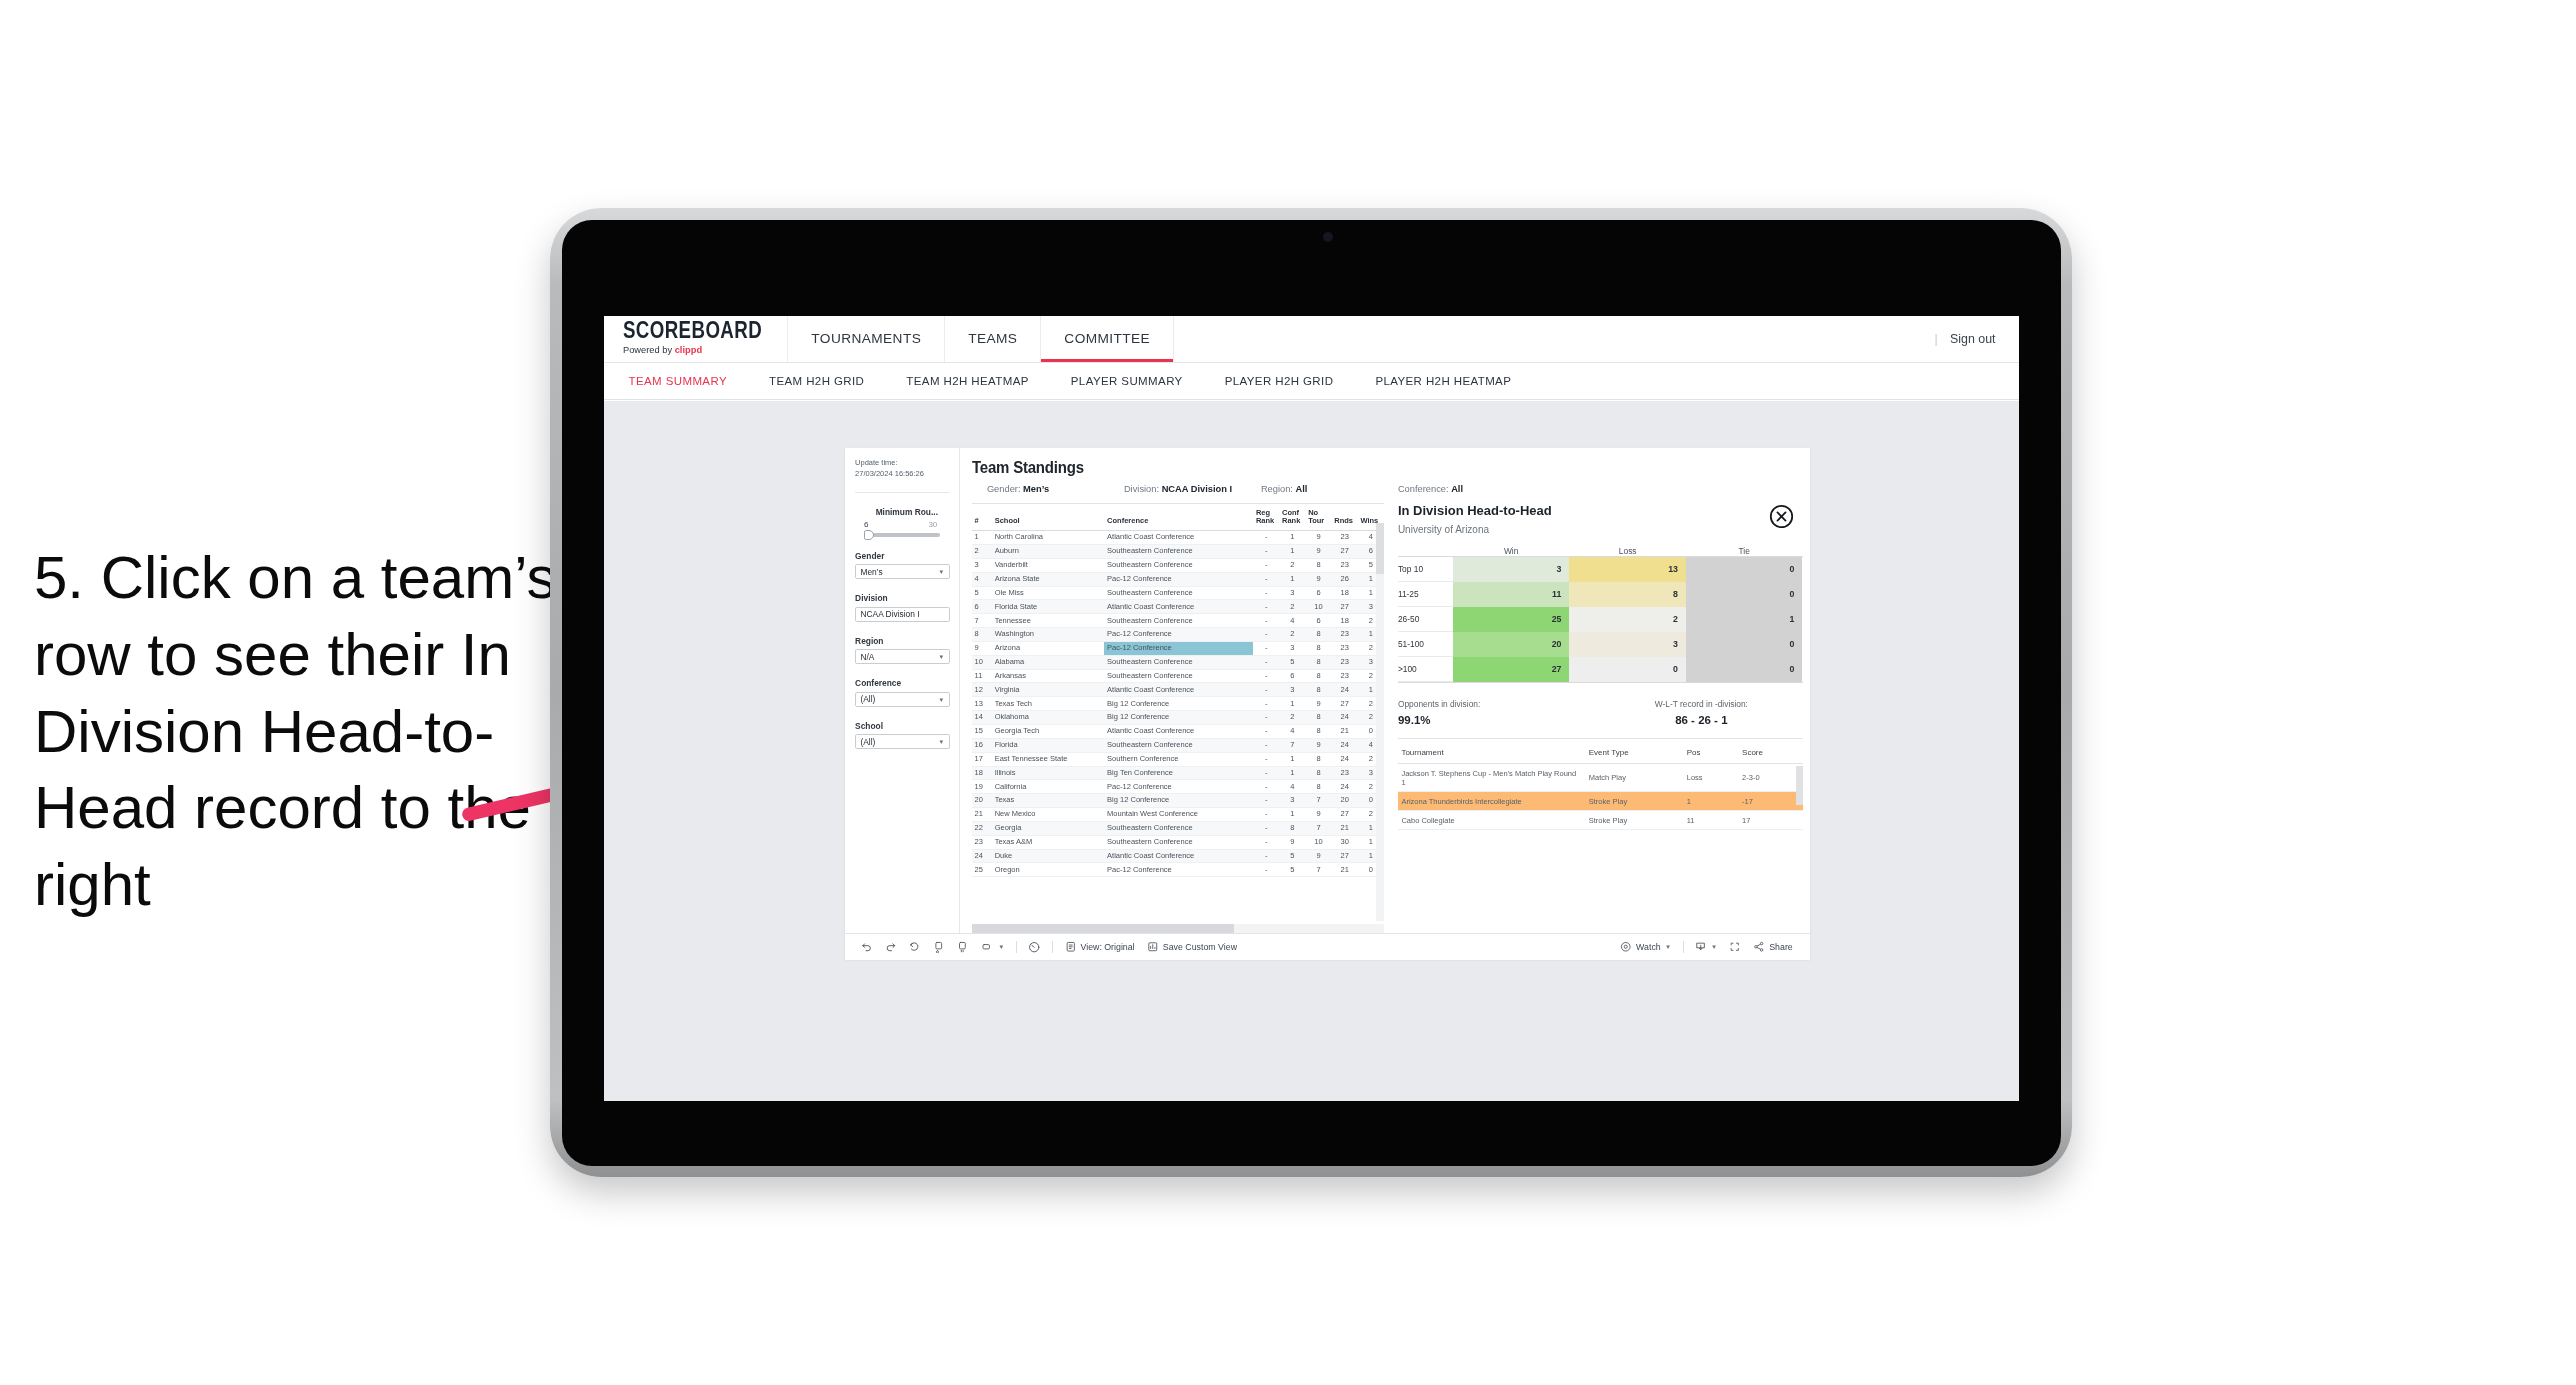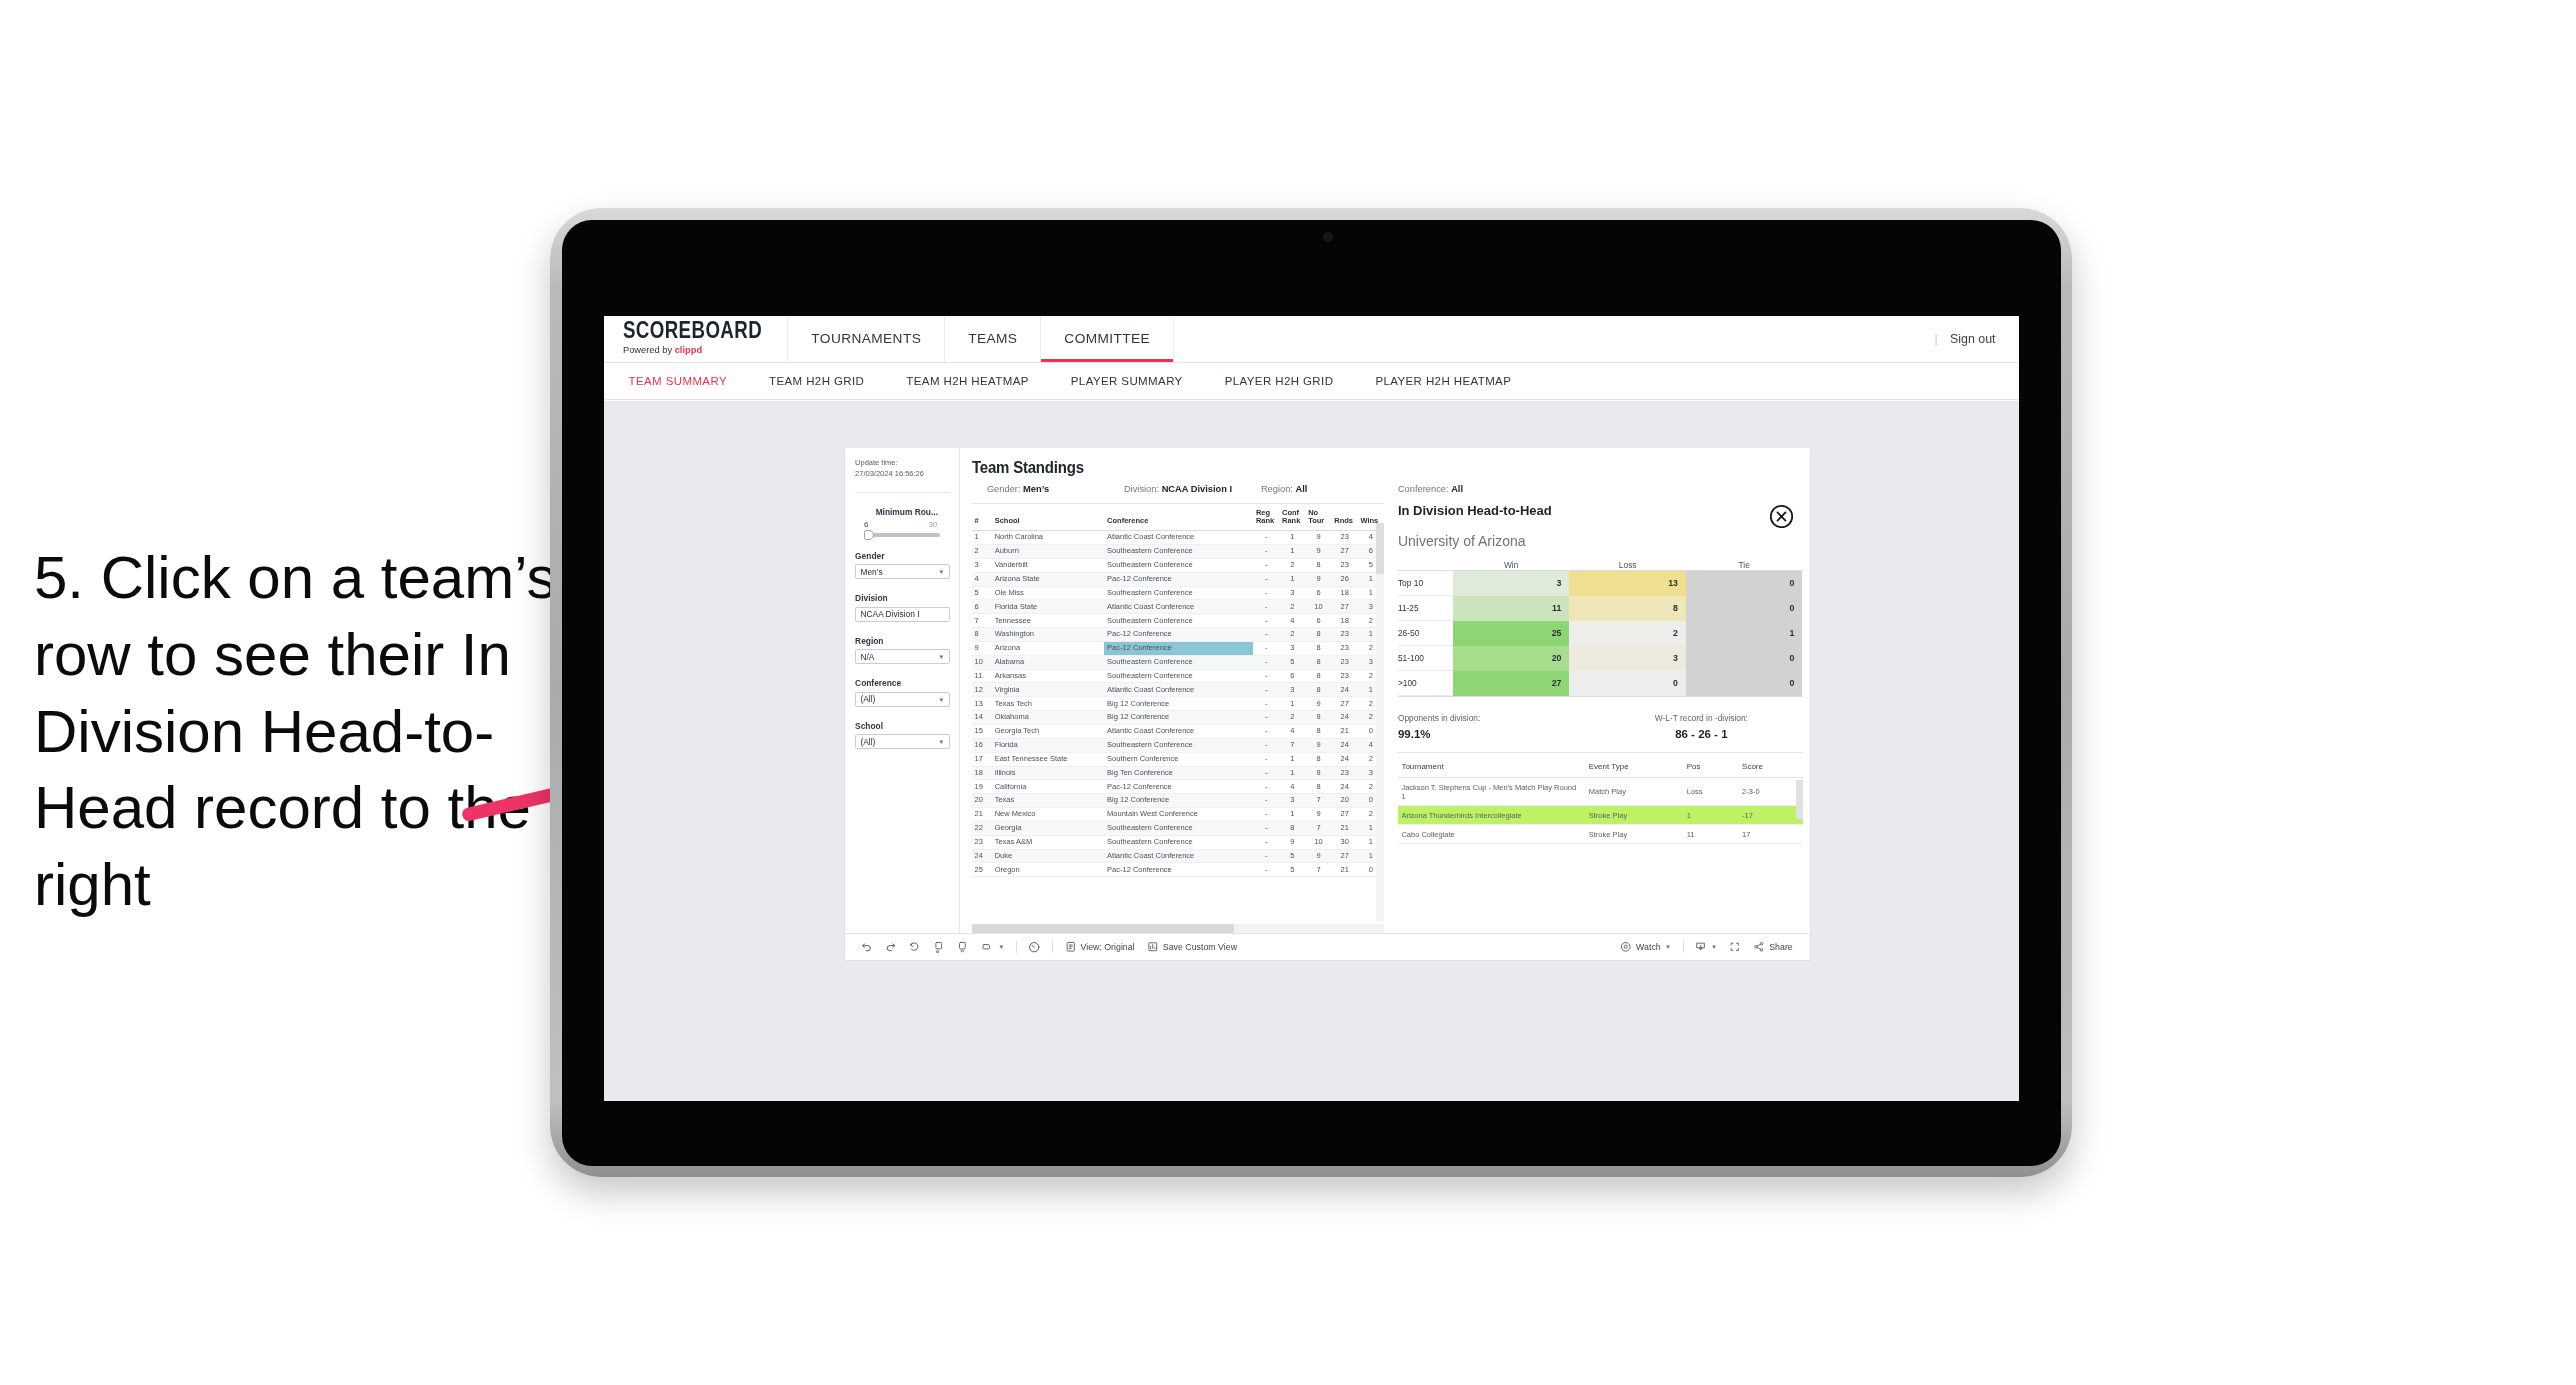--- a/index.html
+++ b/index.html
@@ -159,21 +159,21 @@
   .vscroll i { position:absolute; left:0; top:0; width:8px; height:51px; background:#dcdee0; display:block; }
   .hscroll { height:8.8px; background:#f2f3f4; position:relative; margin-top:1.8px; }
   .hscroll i { position:absolute; left:0; top:0; height:8.8px; width:262px; background:#d7d9dc; display:block; }
 
   
   #h2hpane {
     flex:1; margin-left:14px; margin-right:7px; display:flex; flex-direction:column;
     min-width:0; position:relative; padding-top:1.8px;
   }
   .h2h-title { font-size:13px; font-weight:700; color:#1d232a; line-height:1.15; }
-  .h2h-sub { font-size:14px; color:#6c747c; margin-top:14px; }
+  .h2h-sub { font-size:10px; color:#6c747c; margin-top:5px; }
   .closebtn {
     position:absolute; right:8.8px; top:1.8px; width:25px; height:25px; cursor:pointer;
   }
   .hm { margin-top:10.6px; }
   .hm-head { display:flex; font-size:8.4px; color:#4a525b; }
   .hm-head .lab { width:55px; }
   .hm-head .col { flex:1; text-align:center; }
   .hm-row { display:flex; align-items:stretch; height:25px; }
   .hm-row .lab {
     width:55px; font-size:8.4px; color:#2f363d; display:flex; align-items:center;
@@ -194,21 +194,21 @@
   .tsep { height:0.9px; background:#e1e3e5; margin-top:12.4px; }
   table.tourn { width:100%; border-collapse:collapse; table-layout:fixed; margin-top:1.8px; }
   table.tourn th {
     font-size:8px; font-weight:400; color:#3b434b; text-align:left;
     padding:7px 3.5px 6.2px 3.5px; border-bottom:0.9px solid #e1e3e5;
   }
   table.tourn td {
     font-size:7.5px; color:#5a626a; padding:4.4px 3.5px; vertical-align:middle;
     border-bottom:0.9px solid #eceeef; line-height:1.22;
   }
-  table.tourn tr.alt td { background:#bef264; }
+  table.tourn tr.alt td { background:#fdba74; }
   .t-name { width:44%; }
   .t-type { width:23%; }
   .t-pos  { width:13%; }
   .t-score{ width:15%; }
   .tourn-wrap { position:relative; }
   .tourn-sb { position:absolute; right:0; top:26.5px; width:6.2px; height:39px; background:#dfe1e3; }
 
   
   #toolbar {
     height:26.5px; border-top:0.9px solid #e3e4e6; background:#fff;

